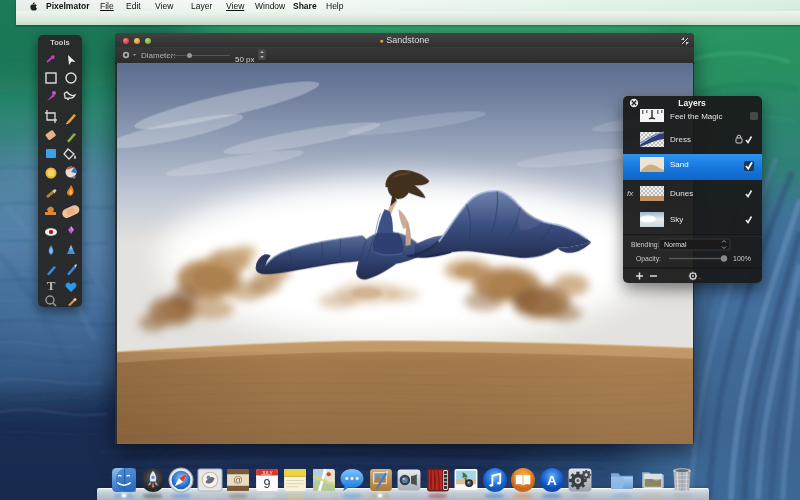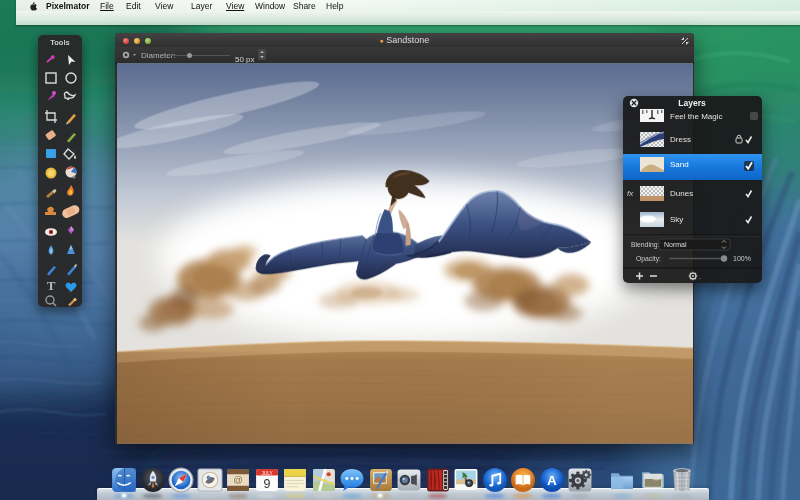--- a/index.html
+++ b/index.html
@@ -126,21 +126,21 @@
   <path d="M11.4,0.6 c0.2,1.2 -0.3,2.4 -1,3.2 c-0.7,0.9 -1.9,1.6 -3,1.5 c-0.2,-1.1 0.3,-2.3 1,-3.1 C9.2,1.3 10.4,0.7 11.4,0.6 Z" fill="#222"></path>
   <path d="M13.8,9.6 c0,-2.1 1.7,-3.1 1.8,-3.2 c-1,-1.4 -2.5,-1.6 -3,-1.7 c-1.3,-0.1 -2.5,0.8 -3.1,0.8 c-0.6,0 -1.6,-0.8 -2.7,-0.7 c-1.4,0 -2.7,0.8 -3.4,2 c-1.4,2.5 -0.4,6.2 1,8.2 c0.7,1 1.5,2.1 2.6,2.1 c1,0 1.4,-0.7 2.7,-0.7 c1.2,0 1.6,0.7 2.7,0.7 c1.1,0 1.8,-1 2.5,-2 c0.8,-1.2 1.1,-2.3 1.1,-2.4 C15.9,12.6 13.8,11.8 13.8,9.6 Z" fill="#222"></path>
  </svg>
  <div class="mi" style="left:30px;font-weight:bold;">Pixelmator</div>
  <div class="mi" style="left:84px;text-decoration:underline;">File</div>
  <div class="mi" style="left:110px;">Edit</div>
  <div class="mi" style="left:139px;">View</div>
  <div class="mi" style="left:175px;text-align:center;">Layer</div>
  <div class="mi" style="left:210px;text-decoration:underline;">View</div>
  <div class="mi" style="left:239px;">Window</div>
- <div class="mi" style="left:277px;">Share</div>
+ <div class="mi" style="left:277px;font-weight:bold;">Share</div>
  <div class="mi" style="left:310px;">Help</div>
 </div>
 
 <div id="win">
  <div id="titlebar">
   <div class="tl" style="left:8px;background:radial-gradient(circle at 35% 30%,#f08a82,#dd4741 60%,#b33631);"></div>
   <div class="tl" style="left:19px;background:radial-gradient(circle at 35% 30%,#f5ce7a,#dda033 60%,#b57d22);"></div>
   <div class="tl" style="left:30px;background:radial-gradient(circle at 35% 30%,#b5d98a,#84b73f 60%,#5e8f2a);"></div>
   <div id="wtitle"><span style="color:#e8a33a;font-size:7px;">●</span> Sandstone</div>
   <svg style="position:absolute;right:5px;top:4px;" width="8" height="8" viewBox="0 0 8 8">

